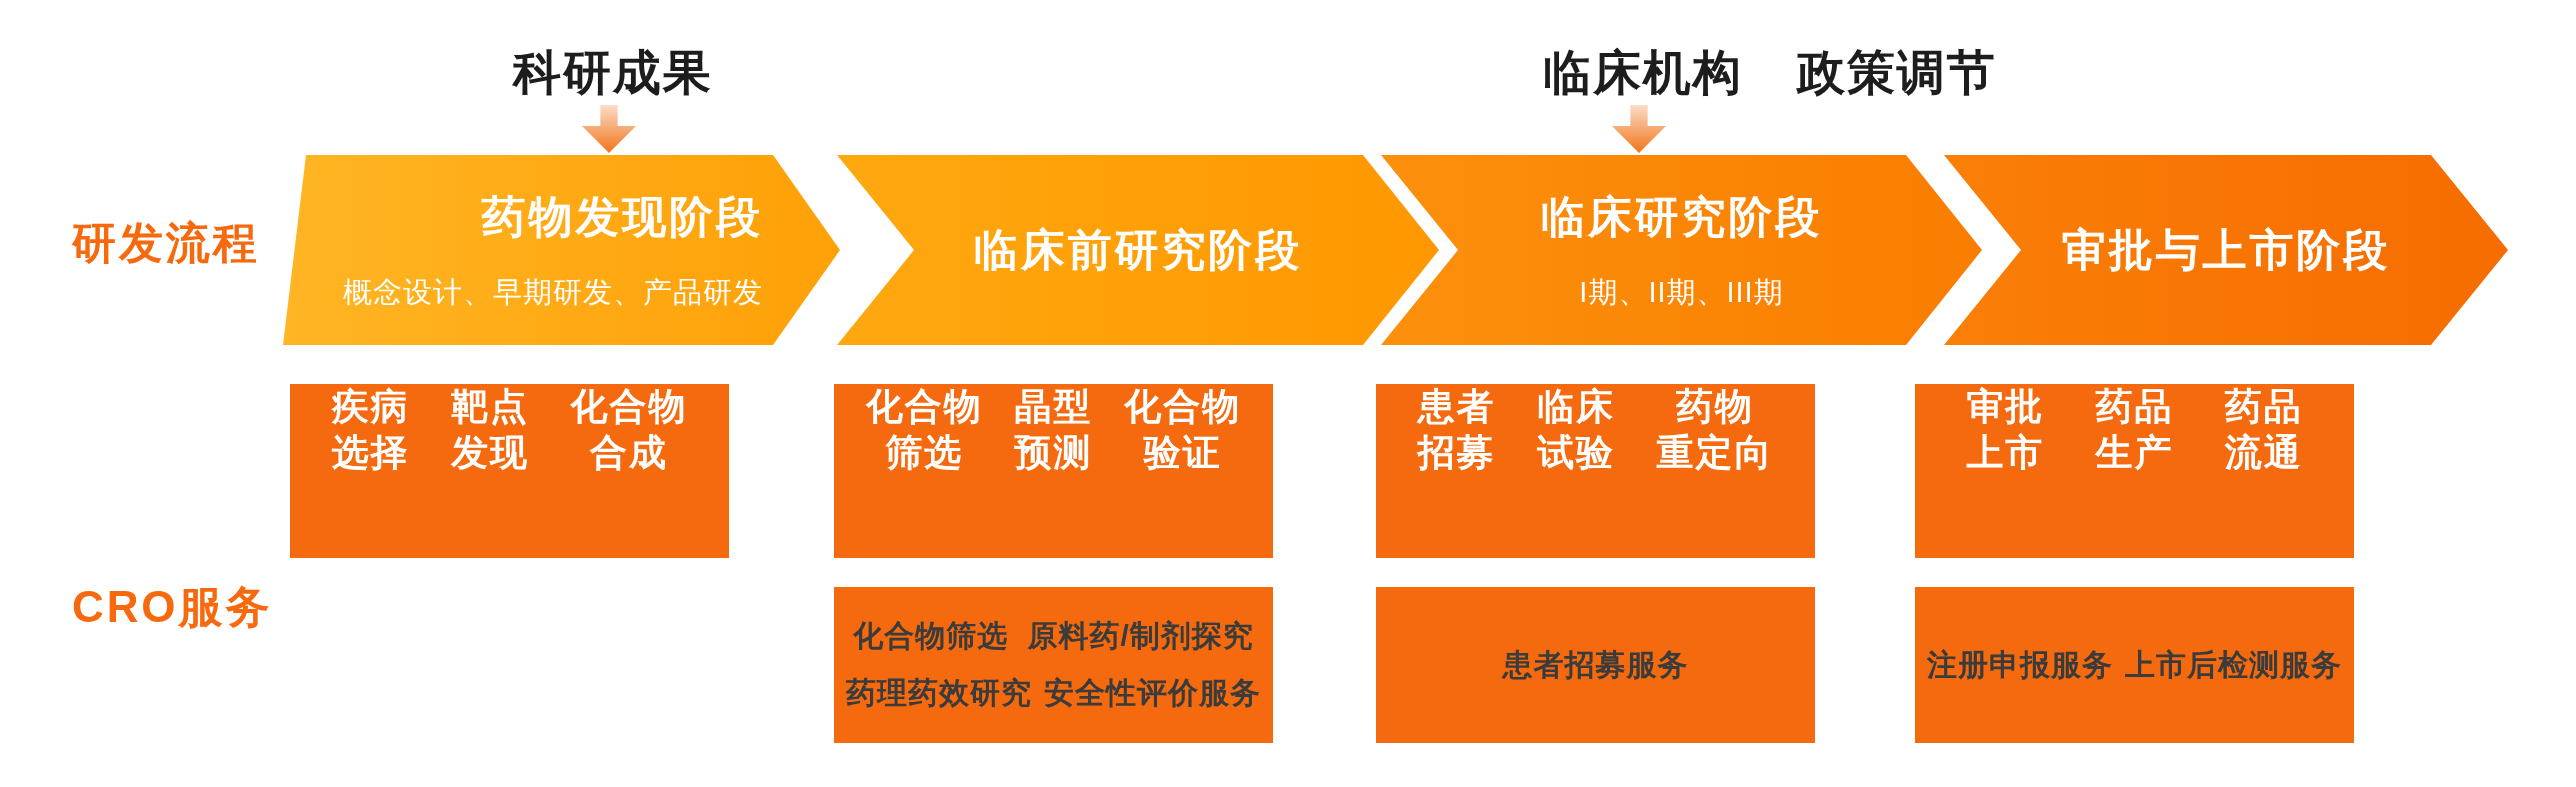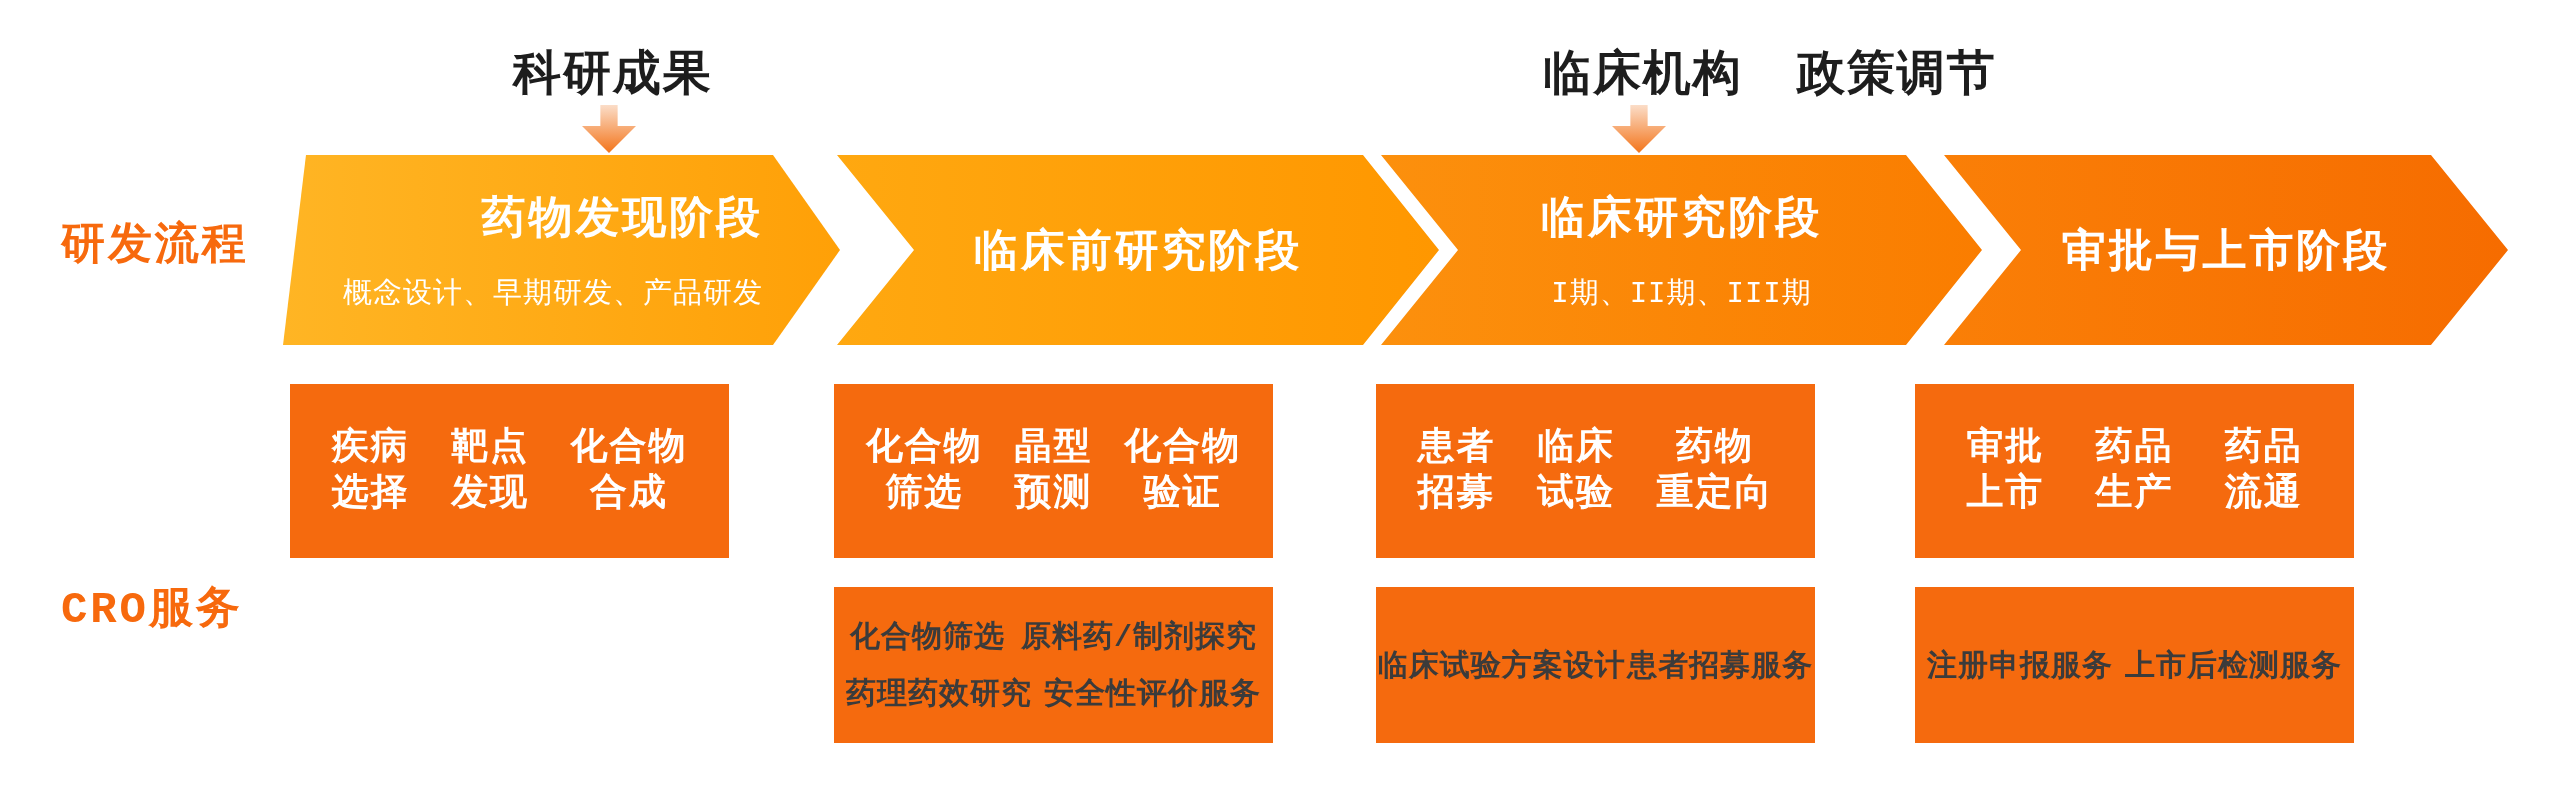--- a/index.html
+++ b/index.html
@@ -1,32 +1,32 @@
 <!DOCTYPE html>
 <html style="--s1_a: #FFB524; --s1_b: #FFA007; --s2_a: #FFA810; --s2_b: #FF9700; --s3_a: #FC900D; --s3_b: #FA7D00; --s4_a: #FA7F07; --s4_b: #F66C00; --box_fill: #F56A0E; --row_label: #F7690D; --top_label: #1D1D1D; --cro_text: #3B3B3B; --stage_text: #FFFFFF; --darrow_a: #FBDDC8; --darrow_b: #F3741A;"><head>
 <meta charset="utf-8">
 <style>
   html,body{margin:0;padding:0;background:#ffffff;}
   #canvas{
     position:relative;width:2576px;height:787px;background:#ffffff;overflow:hidden;
-    font-family:Liberation Mono, monospace;
+    font-family:Liberation Sans, sans-serif;
   }
   
   .top-label{
     position:absolute;top:41px;font-size:48px;font-weight:bold;
     color:var(--top_label,#1d1d1d);letter-spacing:1.9px;white-space:nowrap;
   }
   .down-arrow{
     position:absolute;top:105px;width:54px;height:48px;
     background:linear-gradient(180deg,var(--darrow_a,#FBDDC8),var(--darrow_b,#F3741A));
     clip-path:polygon(34% 0,66% 0,66% 44%,100% 44%,50% 100%,0 44%,34% 44%);
   }
   
   .row-label{
-    position:absolute;left:61px;font-size:44px;font-weight:bold;
+    position:absolute;left:72px;font-size:44px;font-weight:bold;
     color:var(--row_label,#F7690D);letter-spacing:2.9px;white-space:nowrap;
   }
   
   .stage{
     position:absolute;top:155px;height:190px;display:flex;flex-direction:column;
     justify-content:center;align-items:center;color:var(--stage_text,#ffffff);
     text-align:center;box-sizing:border-box;
   }
   .stage .stage-title{font-size:44px;font-weight:bold;letter-spacing:2.9px;white-space:nowrap;}
   .stage .stage-subtitle{font-size:29px;margin-top:26px;letter-spacing:1px;white-space:nowrap;}
@@ -40,21 +40,21 @@
   #stage-3{left:1381px;width:601px;padding:4px 87px;
     background:linear-gradient(90deg,var(--s3_a,#FC900D),var(--s3_b,#FA7D00));
     clip-path:polygon(0 0,525px 0,601px 95px,525px 190px,0 190px,77px 95px);}
   #stage-4{left:1944px;width:564px;padding:0 87px;
     background:linear-gradient(90deg,var(--s4_a,#FA7F07),var(--s4_b,#F66C00));
     clip-path:polygon(0 0,487px 0,564px 95px,487px 190px,0 190px,77px 95px);}
   
   .content-box{
     position:absolute;top:384px;height:174px;width:439px;
     background:var(--box_fill,#F56A0E);
-    display:flex;justify-content:space-evenly;align-items:center;
+    display:flex;justify-content:space-evenly;align-items:flex-start;
   }
   .content-item{
     color:#ffffff;font-size:37px;font-weight:bold;text-align:center;
     line-height:46px;letter-spacing:1.9px;white-space:nowrap;
   }
   
   .cro-box{
     position:absolute;top:587px;height:156px;width:439px;
     background:var(--box_fill,#F56A0E);
     display:flex;flex-direction:column;justify-content:center;row-gap:15.5px;
@@ -123,21 +123,20 @@
       <div class="cro-item">化合物筛选</div>
       <div class="cro-item">原料药/制剂探究</div>
     </div>
     <div class="cro-row">
       <div class="cro-item">药理药效研究</div>
       <div class="cro-item">安全性评价服务</div>
     </div>
   </div>
   <div class="cro-box col-3">
     <div class="cro-row">
-      <div class="cro-item">临床试验方案设计</div>
       <div class="cro-item">患者招募服务</div>
     </div>
   </div>
   <div class="cro-box col-4">
     <div class="cro-row">
       <div class="cro-item">注册申报服务</div>
       <div class="cro-item">上市后检测服务</div>
     </div>
   </div>
 

